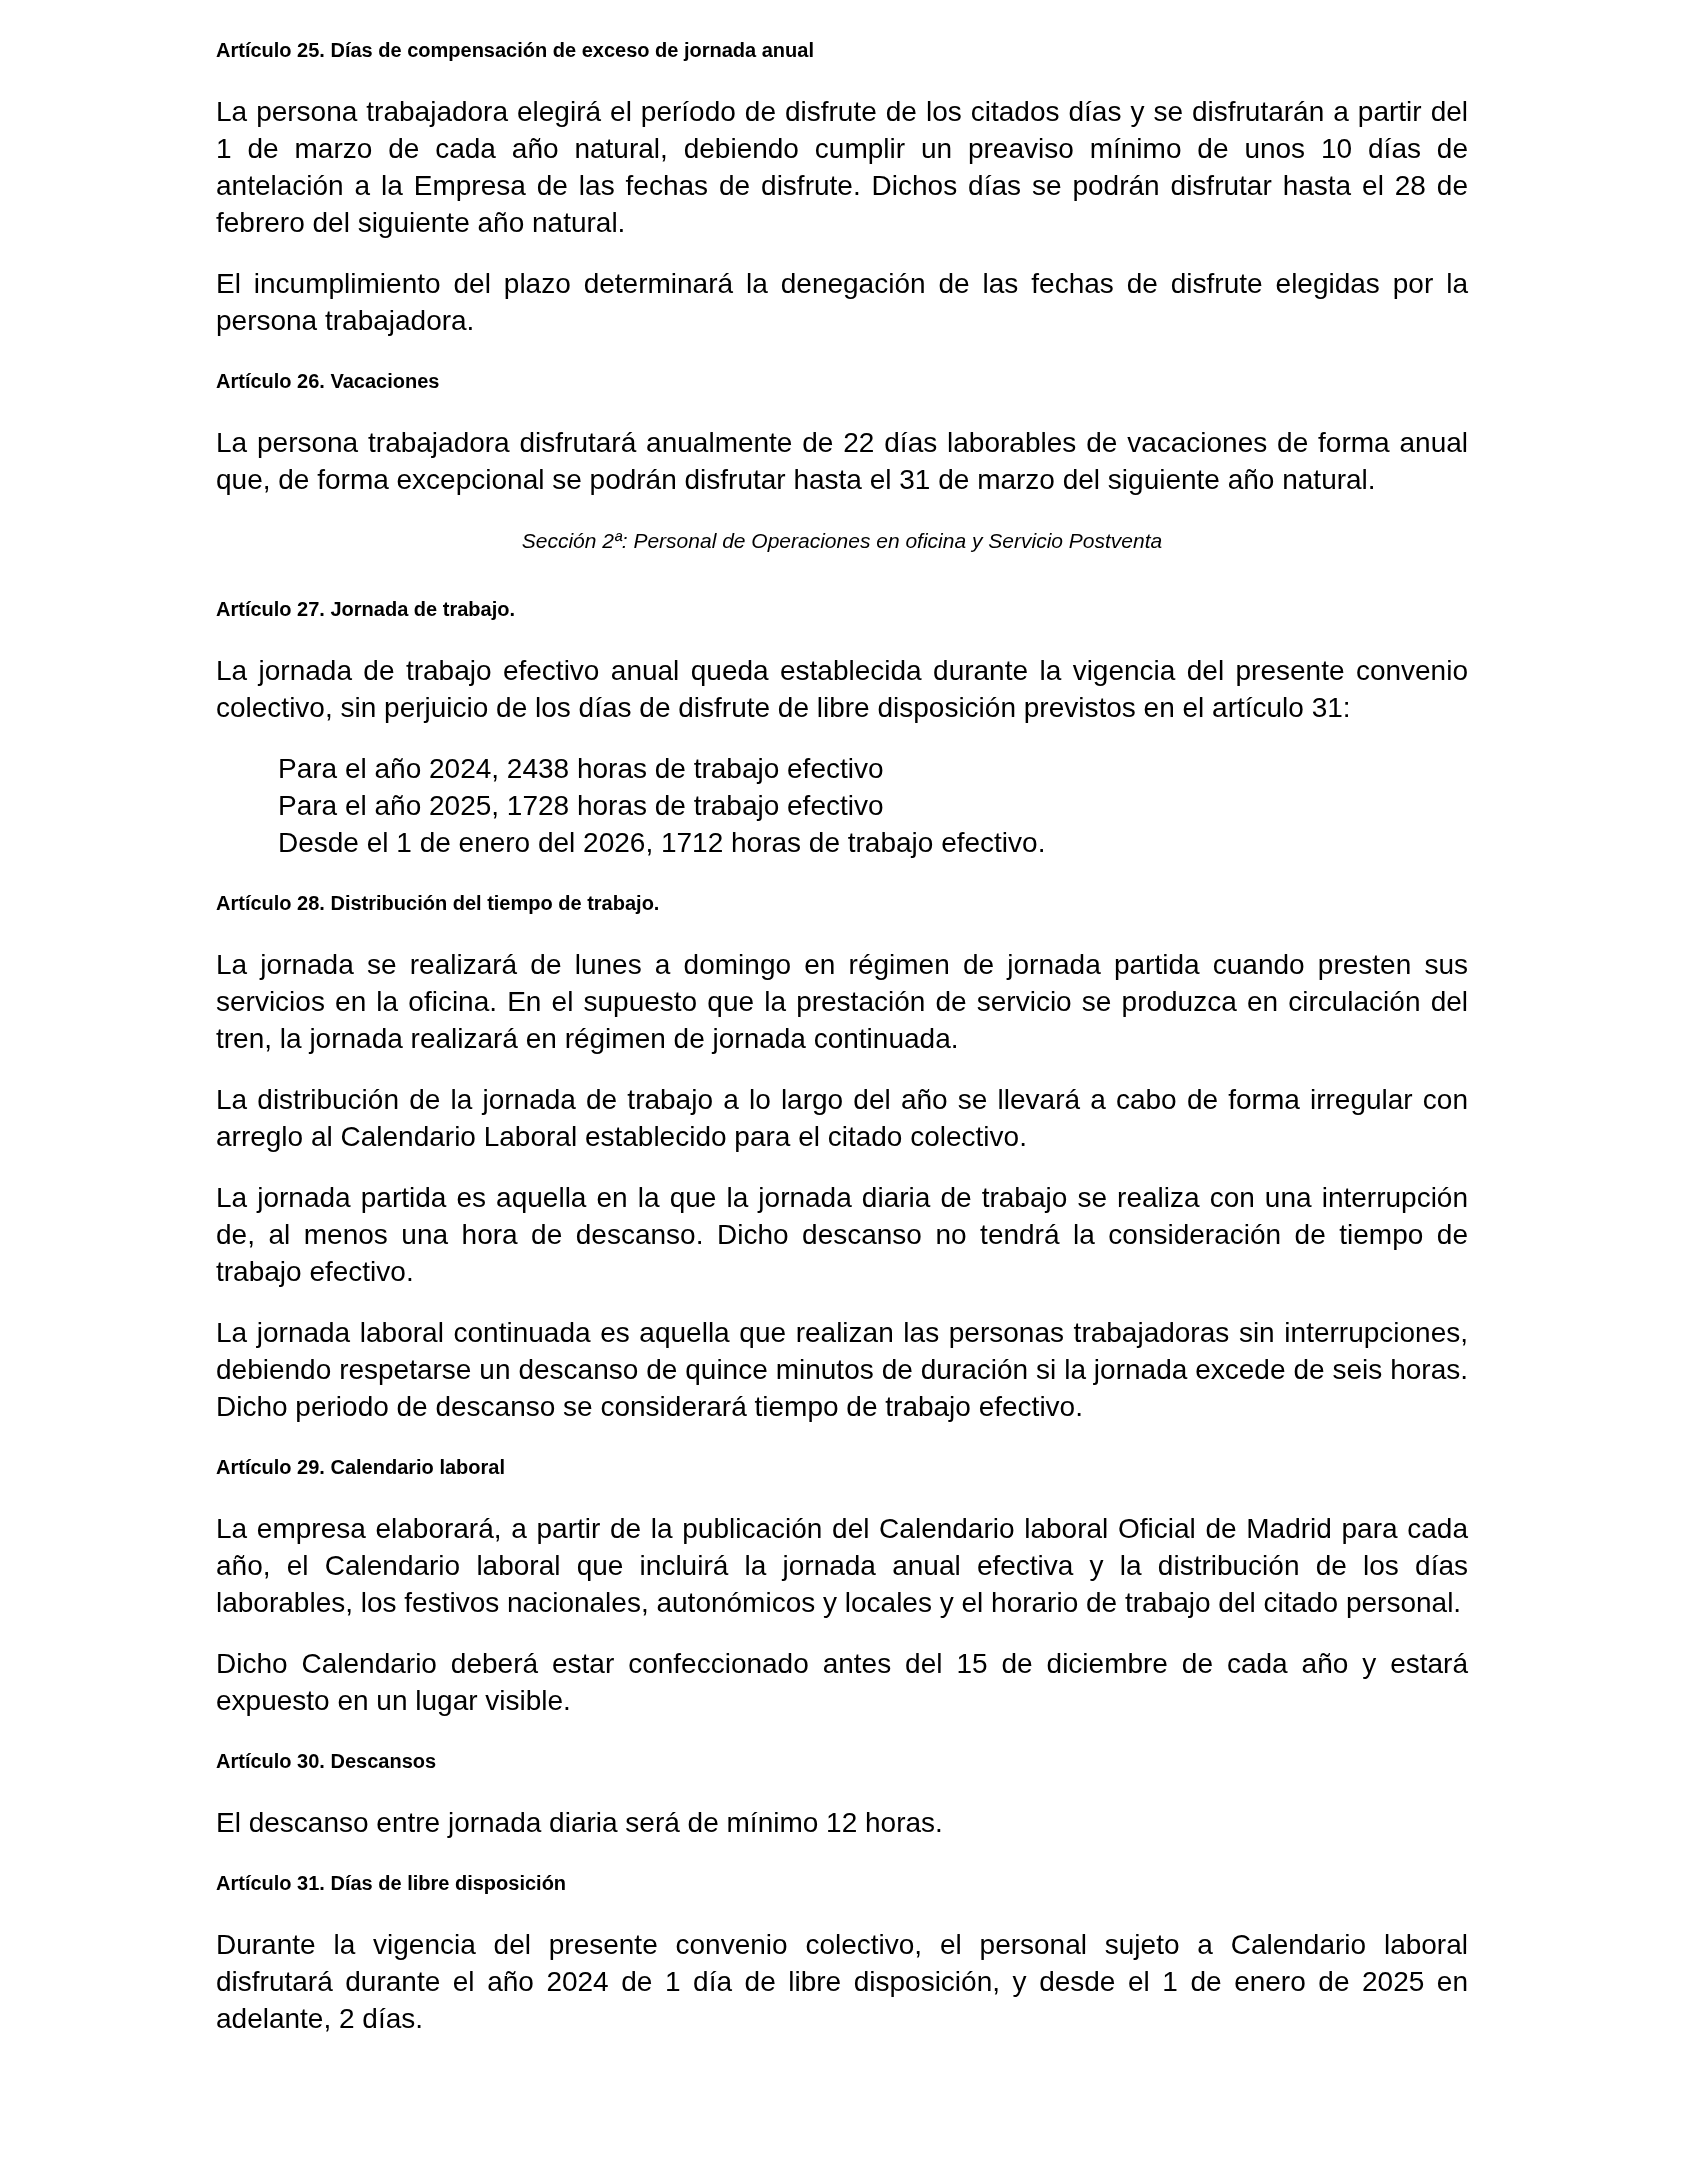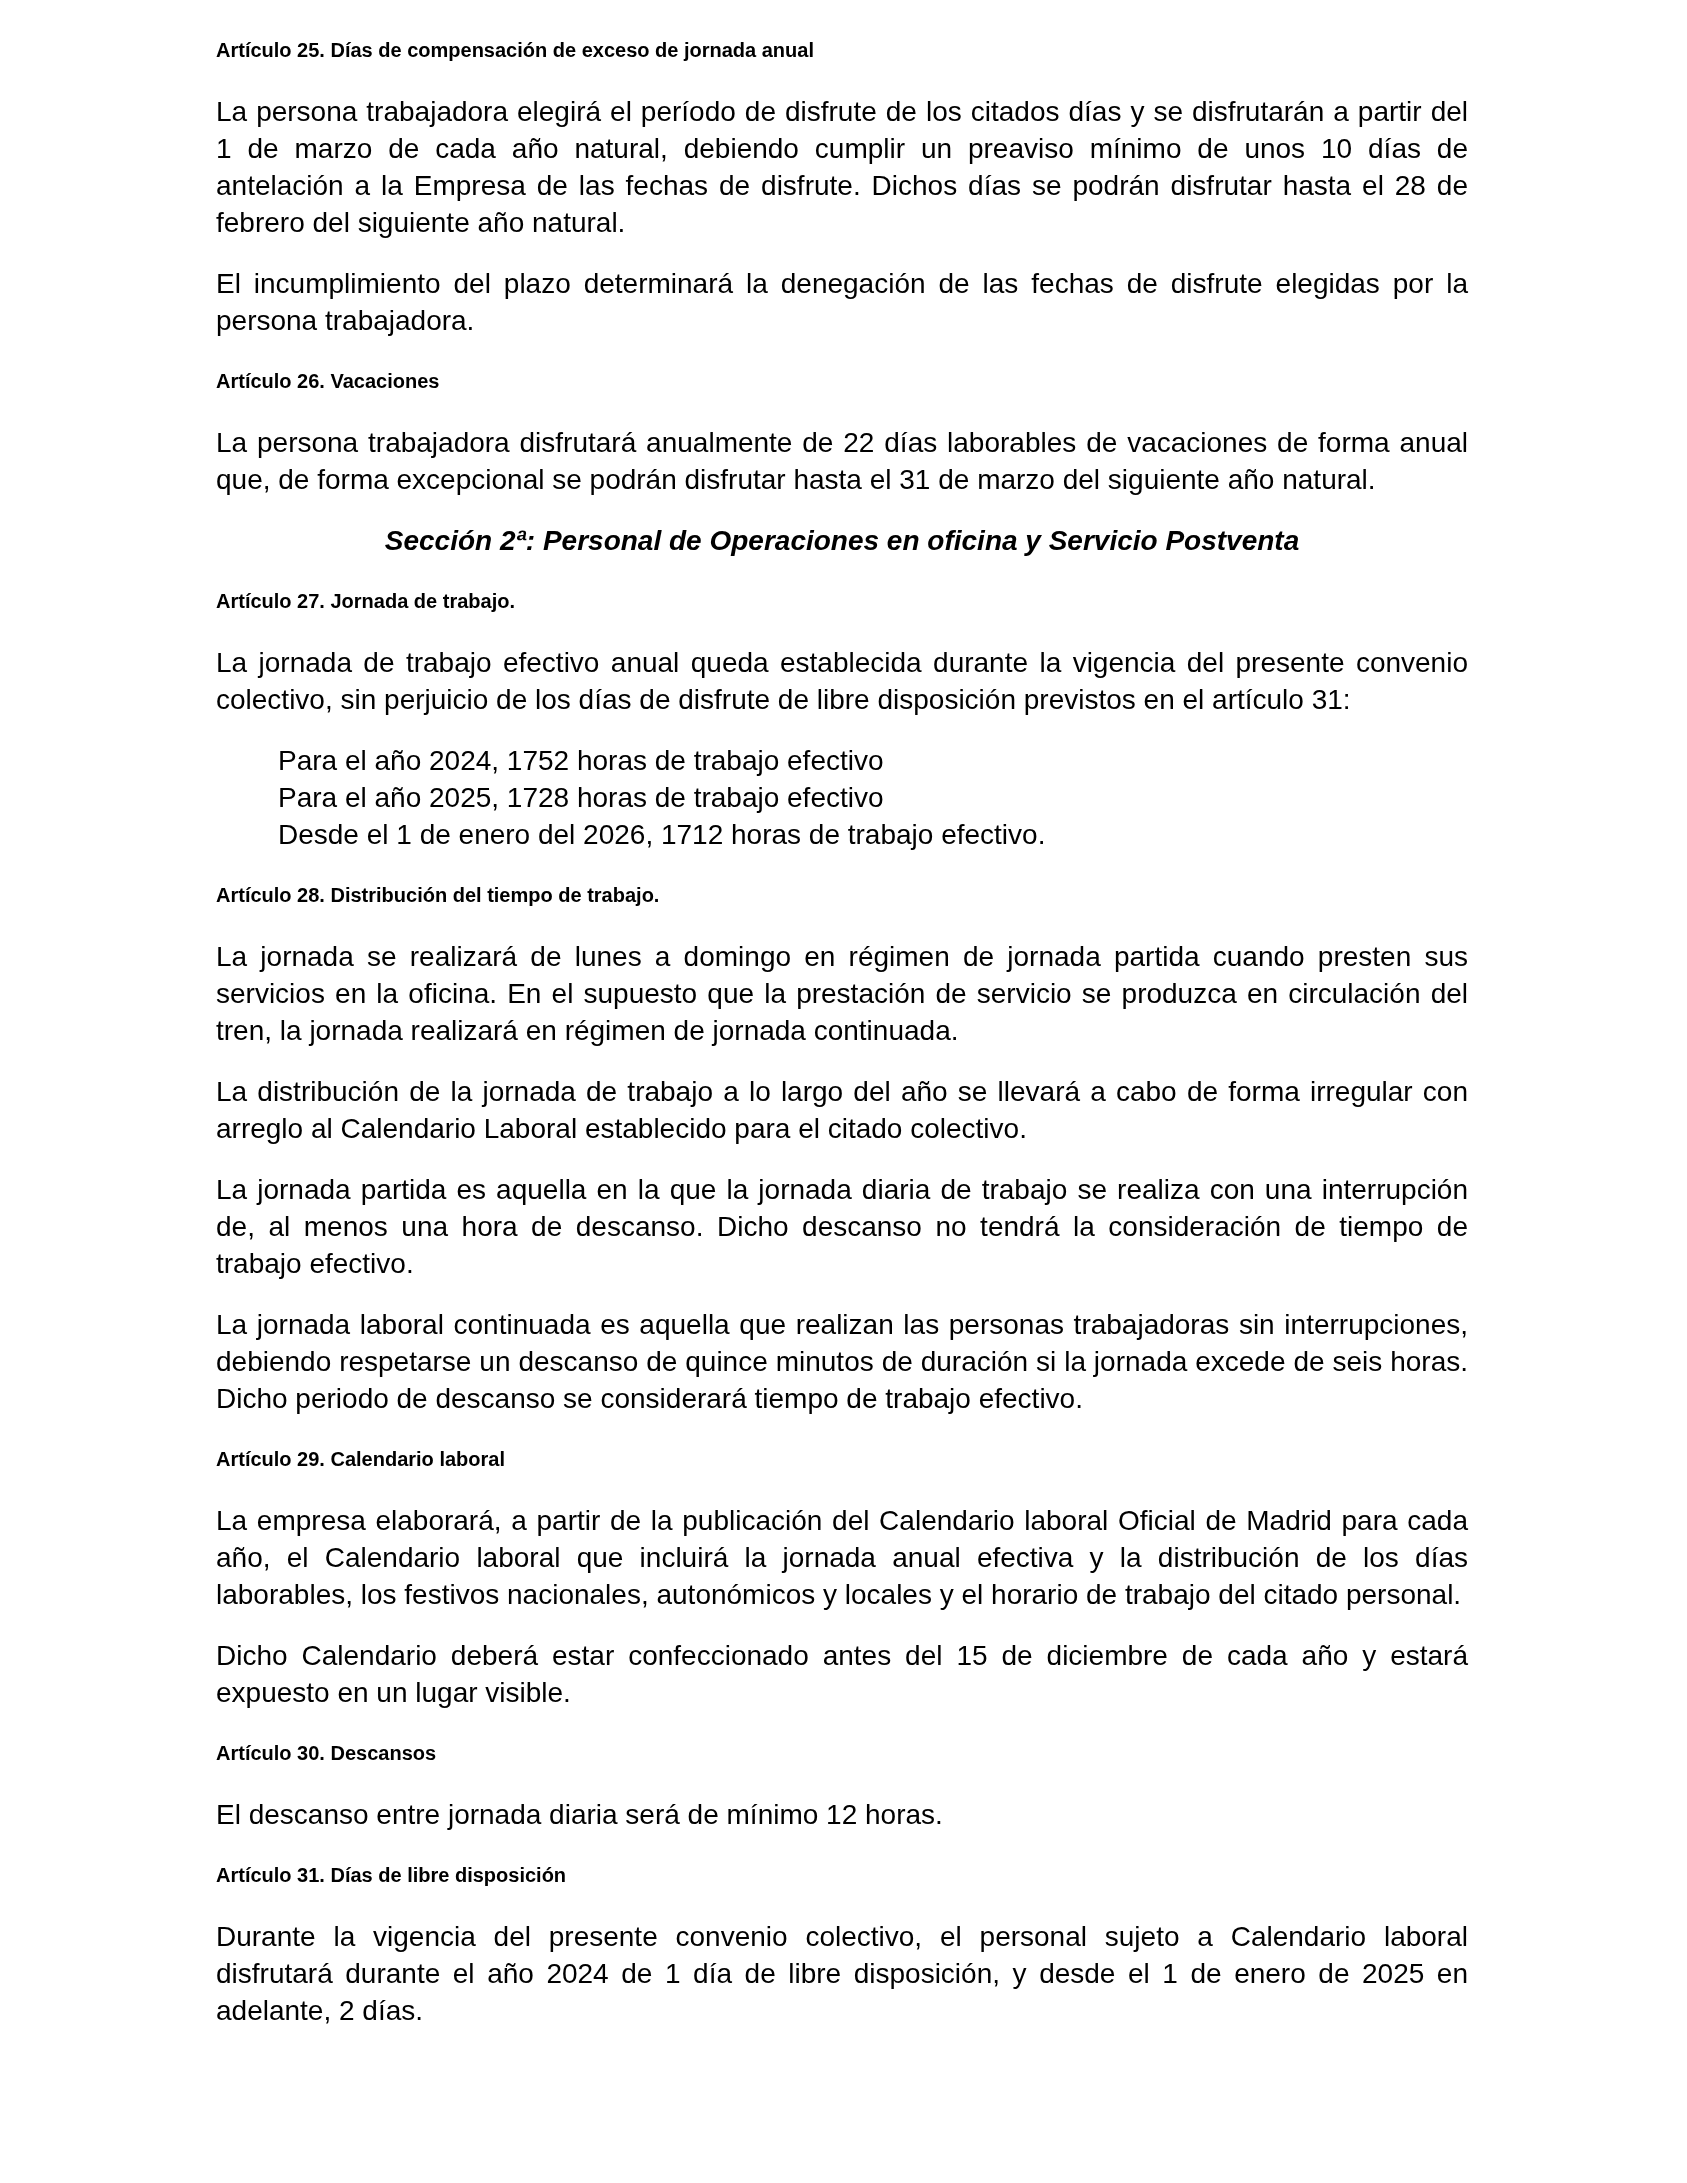--- a/index.html
+++ b/index.html
@@ -29,26 +29,26 @@
     text-align: left;
     margin: 0 0 24px 0;
     padding: 0;
   }
   p.para {
     margin: 0 0 24px 0;
     padding: 0;
     text-align: justify;
   }
   h2.section-heading {
-    font-size: 28px;
+    font-size: 21px;
     line-height: 37px;
-    font-weight: bold;
+    font-weight: normal;
     font-style: italic;
     text-align: center;
-    margin: 0 0 24px 0;
+    margin: 0 0 32px 0;
     padding: 0;
   }
   ul.hours-list {
     list-style: none;
     margin: 0 0 24px 62px;
     padding: 0;
     text-align: left;
   }
   ul.hours-list li {
     margin: 0;
@@ -70,21 +70,21 @@
     <h2 class="heading">Artículo 26. Vacaciones</h2>
     <p class="para">La persona trabajadora disfrutará anualmente de 22 días laborables de vacaciones de forma anual que, de forma excepcional se podrán disfrutar hasta el 31 de marzo del siguiente año natural.</p>
   </section>
 
   <h2 class="section-heading">Sección 2ª: Personal de Operaciones en oficina y Servicio Postventa</h2>
 
   <section>
     <h2 class="heading">Artículo 27. Jornada de trabajo.</h2>
     <p class="para">La jornada de trabajo efectivo anual queda establecida durante la vigencia del presente convenio colectivo, sin perjuicio de los días de disfrute de libre disposición previstos en el artículo 31:</p>
     <ul class="hours-list">
-      <li>Para el año 2024, 1752 horas de trabajo efectivo</li>
+      <li>Para el año 2024, 2438 horas de trabajo efectivo</li>
       <li>Para el año 2025, 1728 horas de trabajo efectivo</li>
       <li>Desde el 1 de enero del 2026, 1712 horas de trabajo efectivo.</li>
     </ul>
   </section>
 
   <section>
     <h2 class="heading">Artículo 28. Distribución del tiempo de trabajo.</h2>
     <p class="para">La jornada se realizará de lunes a domingo en régimen de jornada partida cuando presten sus servicios en la oficina. En el supuesto que la prestación de servicio se produzca en circulación del tren, la jornada realizará en régimen de jornada continuada.</p>
     <p class="para">La distribución de la jornada de trabajo a lo largo del año se llevará a cabo de forma irregular con arreglo al Calendario Laboral establecido para el citado colectivo.</p>
     <p class="para">La jornada partida es aquella en la que la jornada diaria de trabajo se realiza con una interrupción de, al menos una hora de descanso. Dicho descanso no tendrá la consideración de tiempo de trabajo efectivo.</p>

